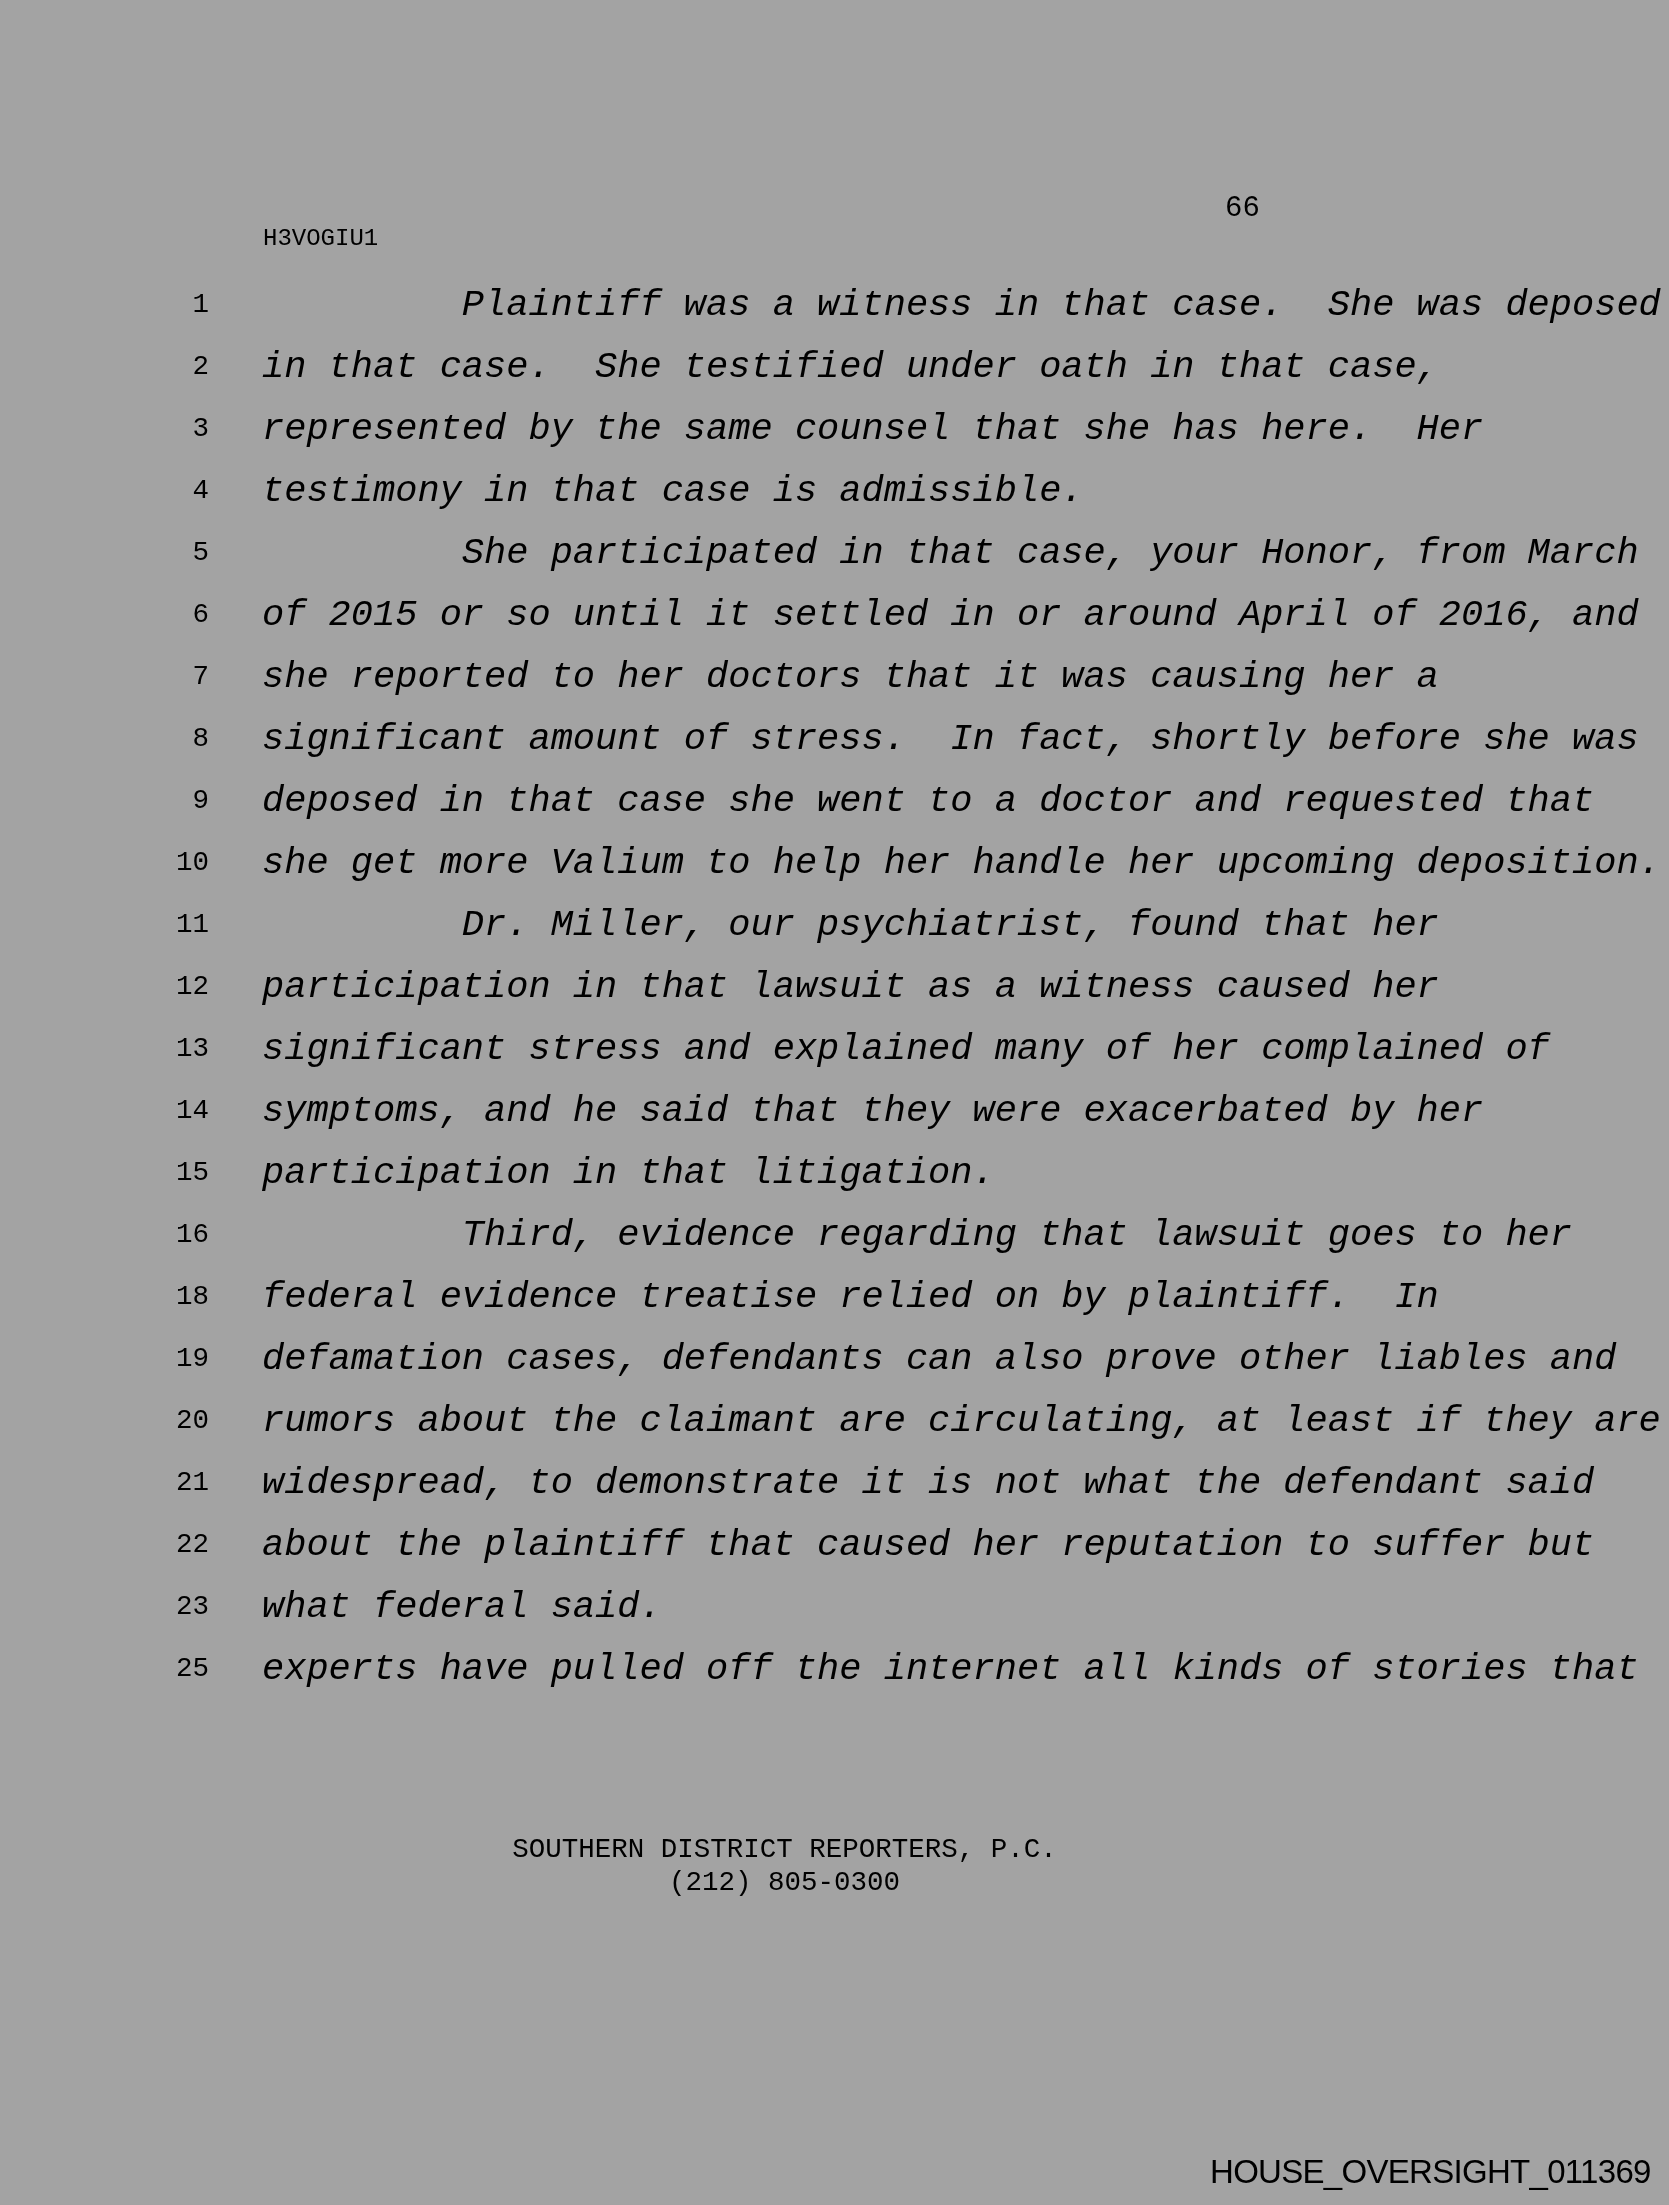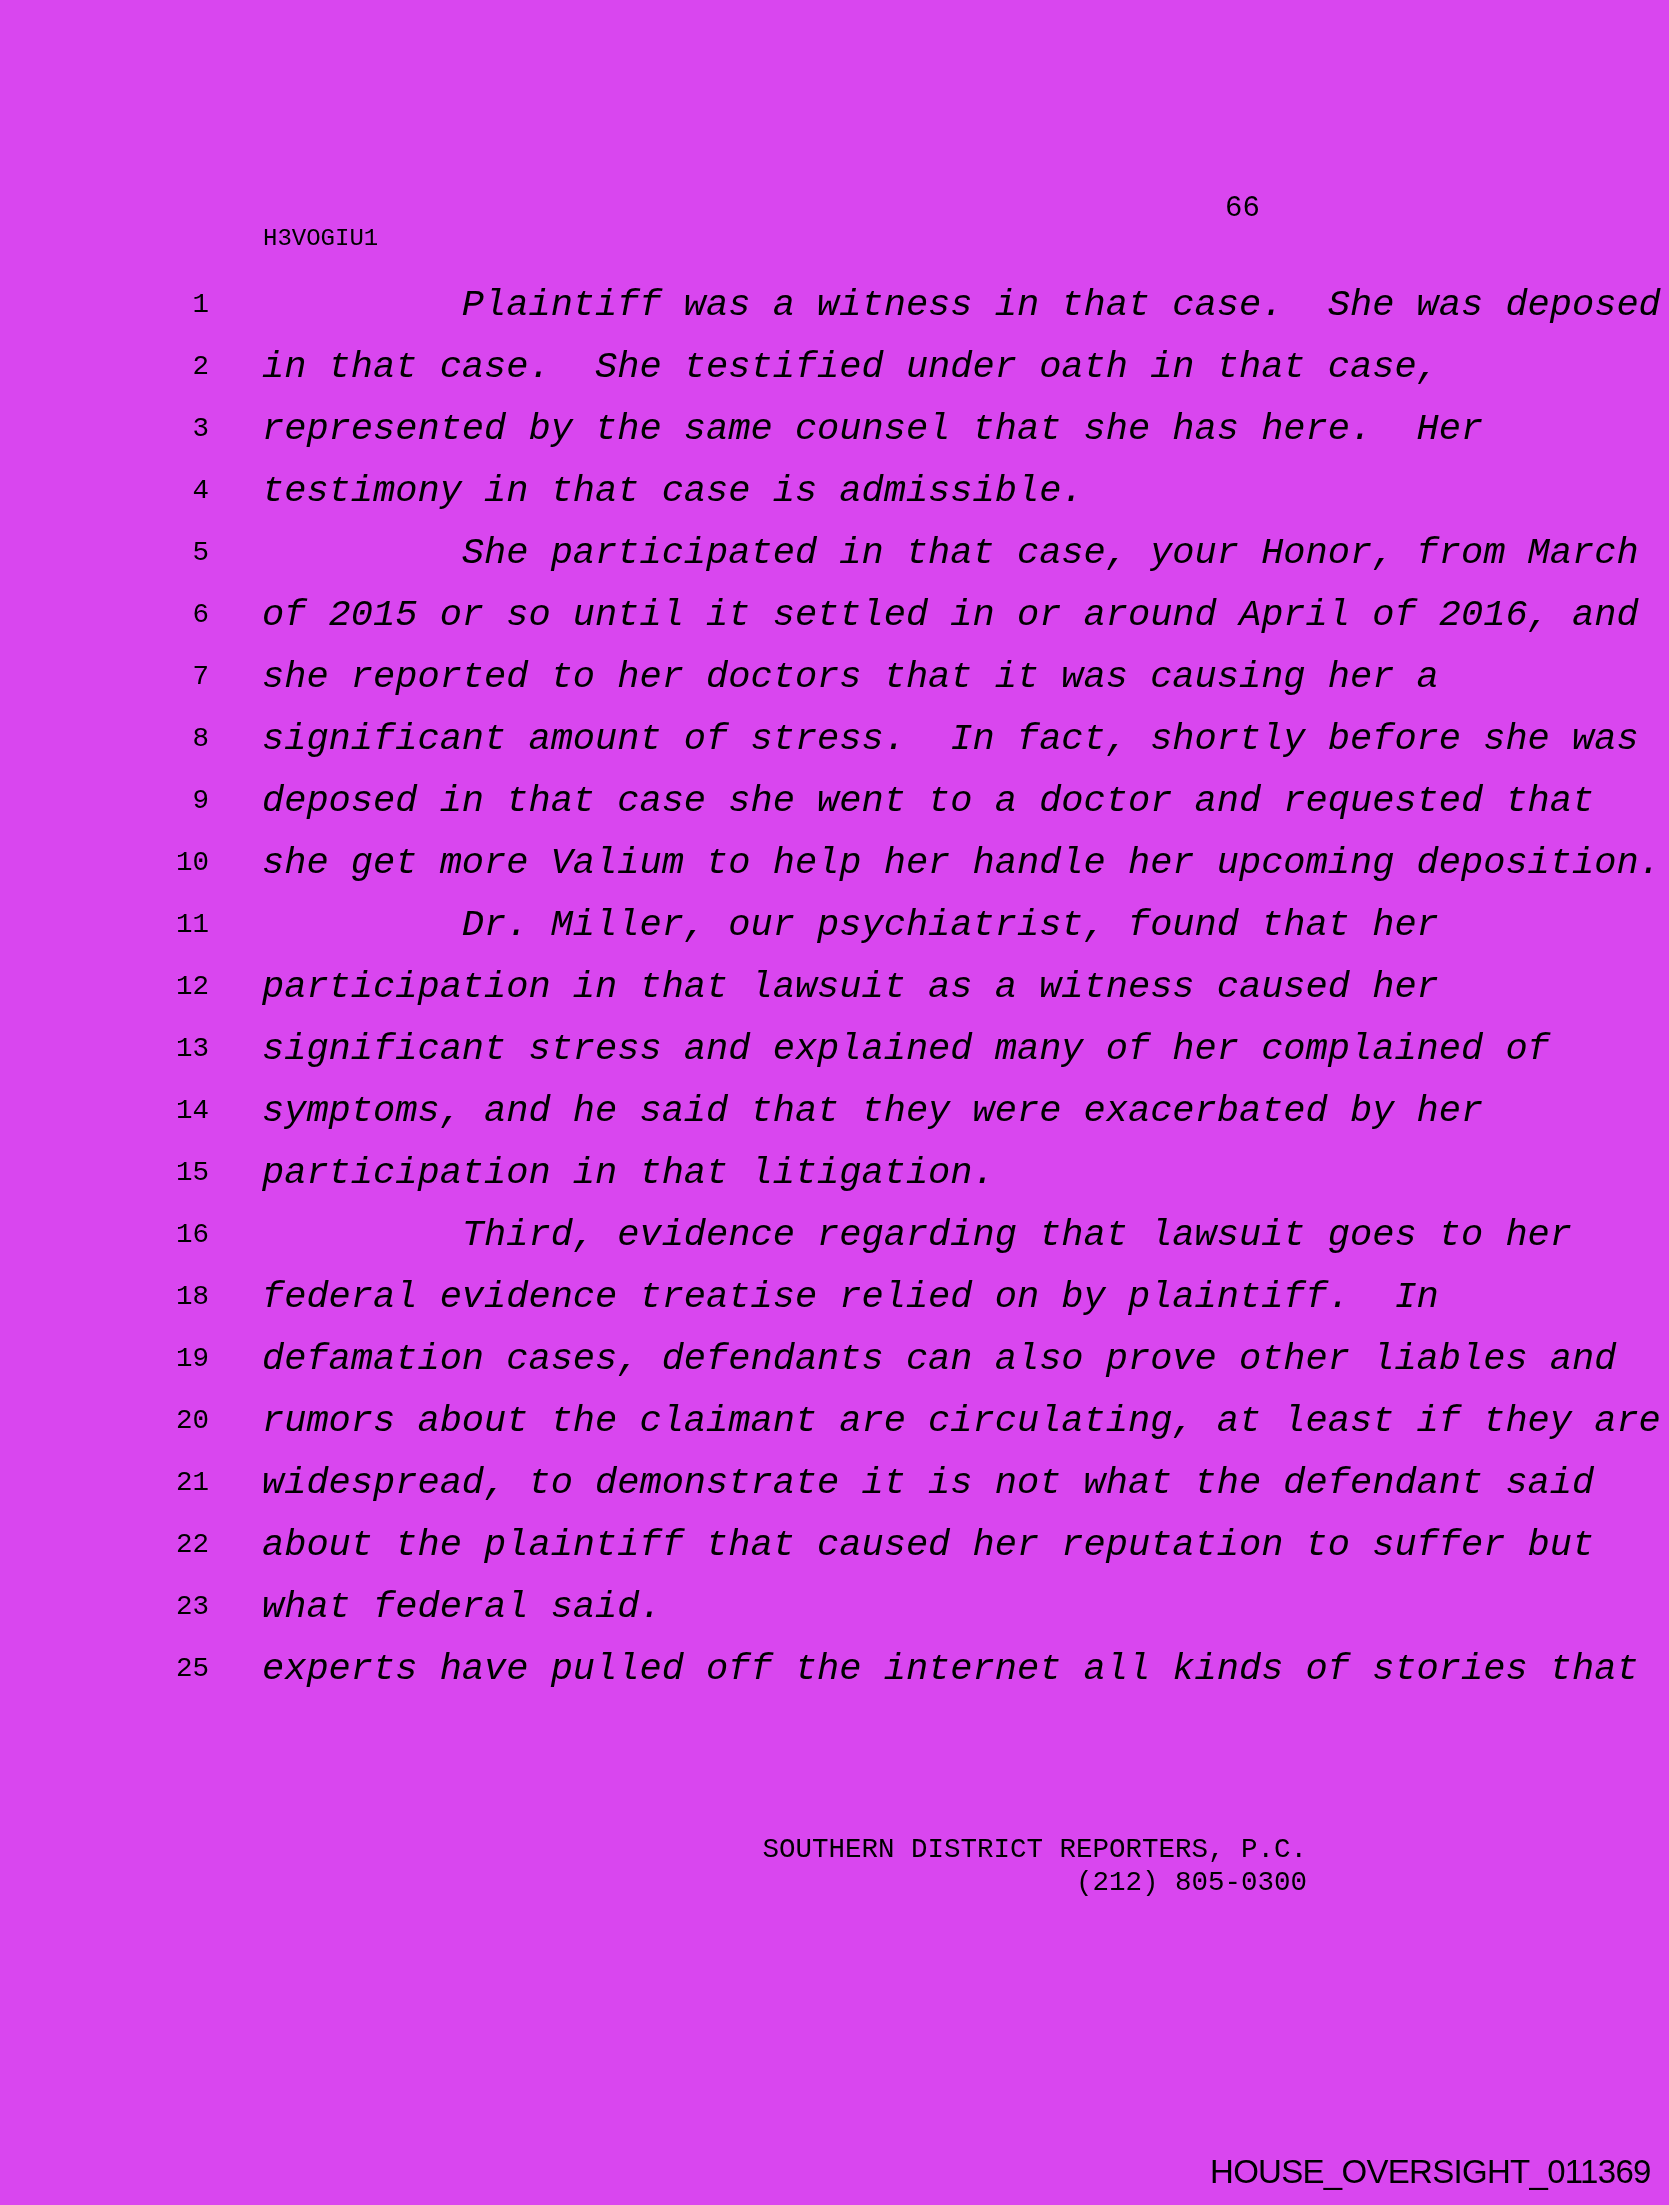--- a/index.html
+++ b/index.html
@@ -4,21 +4,21 @@
 <style>
   html, body {
     margin: 0;
     padding: 0;
     background: #ffffff;
   }
   .page {
     position: relative;
     width: 1669px;
     height: 2205px;
-    background: #d946ef;
+    background: #a3a3a3;
     color: #000000;
     font-family: "Liberation Mono", "DejaVu Sans Mono", monospace;
     overflow: hidden;
   }
   .pageno {
     position: absolute;
     left: 1225px;
     top: 194px;
     font-size: 29px;
     line-height: 29px;
@@ -67,21 +67,20 @@
     position: absolute;
     left: 262px;
     top: 1833px;
     width: 1045px;
     text-align: center;
     font-size: 27.5px;
     line-height: 33px;
   }
   .footer div {
     white-space: pre;
-    text-align: right;
   }
   .watermark {
     position: absolute;
     left: 1210px;
     top: 2156px;
     font-family: "Liberation Sans", "DejaVu Sans", sans-serif;
     font-size: 33px;
     line-height: 31px;
     letter-spacing: -0.7px;
     white-space: pre;

